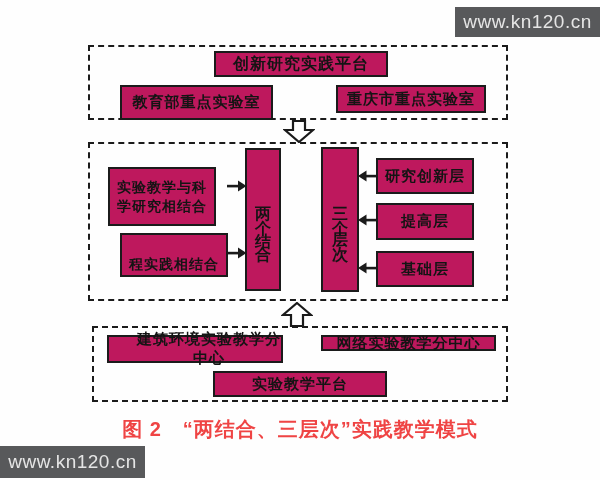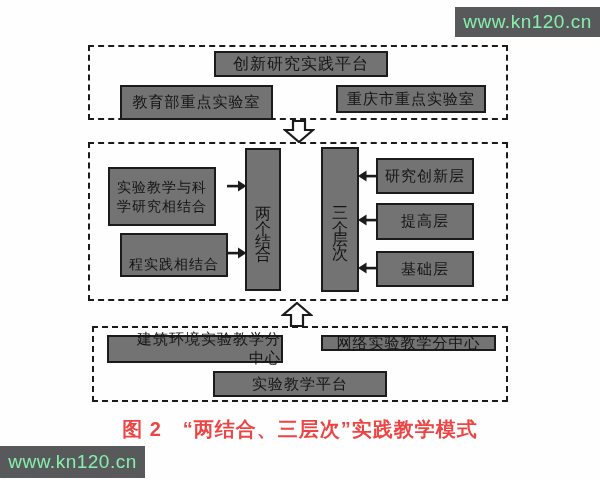--- a/index.html
+++ b/index.html
@@ -2,43 +2,43 @@
 <html><head>
 <meta charset="utf-8">
 <style>
   html,body { margin:0; padding:0; background:#ffffff; }
   .canvas {
     position:relative; width:600px; height:480px; background:#fefefe;
     font-family:"Liberation Sans", sans-serif; overflow:hidden;
   }
   
   .wm {
-    position:absolute; background:#58595b; color:#86efac;
+    position:absolute; background:#58595b; color:#e5e5e5;
     display:flex; align-items:center; justify-content:center;
     font-size:19px; letter-spacing:0.5px;
   }
   .wm-top { right:0; top:7px; width:145px; height:30px; }
   .wm-bottom { left:0; top:446px; width:145px; height:32px; }
 
   
   .dashed {
     position:absolute; border:2px dashed #1b1b1b; box-sizing:border-box;
     background:transparent;
   }
   .g-top    { left:88px;  top:45px;  width:420px; height:75px; }
   .g-mid    { left:88px;  top:142px; width:420px; height:159px; }
   .g-bottom { left:92px;  top:326px; width:416px; height:76px; }
 
   
   .sbox {
     position:absolute; border:2px solid #1b1b1b; box-sizing:border-box;
-    background:#737373; color:#141414; text-align:right;
+    background:#be185d; color:#141414; text-align:center;
     display:flex; align-items:center; justify-content:center;
     font-family:"Liberation Serif", serif;
-    line-height:1.25; letter-spacing:1px;
+    line-height:1.25; letter-spacing:1px;font-weight:bold;
   }
   .b-platform   { left:214px; top:51px;  width:174px; height:26px; font-size:16px; }
   .b-ministry   { left:120px; top:85px;  width:153px; height:35px; font-size:15px; }
   .b-chongqing  { left:336px; top:85px;  width:150px; height:28px; font-size:15px; }
 
   .b-combo1 { left:108px; top:167px; width:108px; height:59px; font-size:14px; line-height:19px; }
   .b-combo2 { left:120px; top:233px; width:108px; height:44px; font-size:14px; line-height:19px; }
   .b-level1 { left:376px; top:158px; width:98px;  height:36px; font-size:15px; }
   .b-level2 { left:376px; top:203px; width:98px;  height:37px; font-size:15px; }
   .b-level3 { left:376px; top:251px; width:98px;  height:36px; font-size:15px; }

